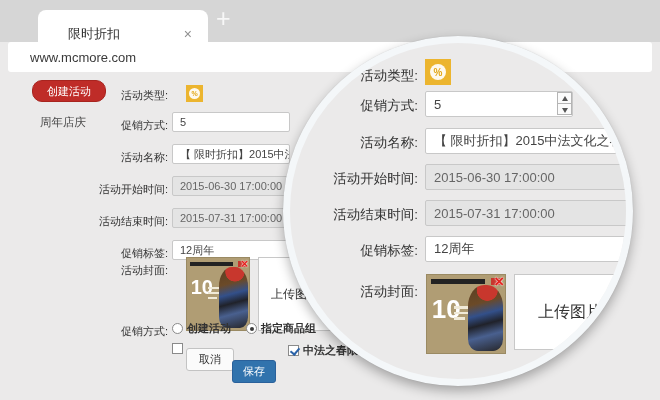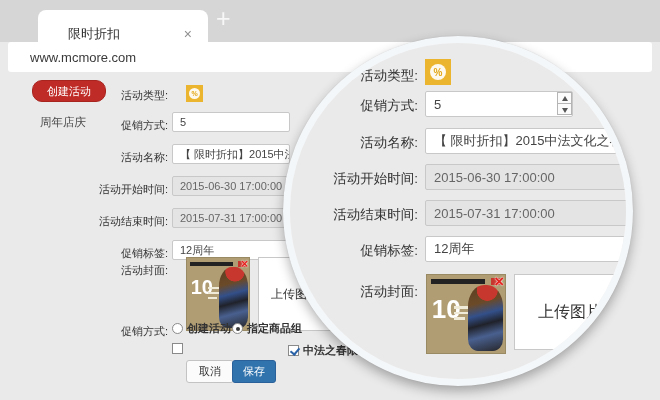--- a/index.html
+++ b/index.html
@@ -60,21 +60,21 @@
   .opt { position:absolute; display:flex; align-items:center; font-size:11px; font-weight:bold; color:#333; white-space:nowrap; }
   .radio { width:11px; height:11px; border:1px solid #8a8a8a; border-radius:50%; background:#fff;
            margin-right:4px; position:relative; flex:none; }
   .radio.sel::after { content:""; position:absolute; left:2.5px; top:2.5px; width:4px; height:4px;
                       background:#3a3a3a; border-radius:50%; }
   .cb { width:11px; height:11px; border:1px solid #8a8a8a; background:#fff; margin-right:4px;
         position:relative; flex:none; }
   .cb.checked::after { content:""; position:absolute; left:2.5px; top:0; width:4px; height:7px;
                        border-right:2px solid #2a62a8; border-bottom:2px solid #2a62a8; transform:rotate(40deg); }
 
-  .btn-cancel { position:absolute; left:186px; top:360px; width:48px; height:23px; background:#fbfbfb;
+  .btn-cancel { position:absolute; left:186px; top:348px; width:48px; height:23px; background:#fbfbfb;
                 border:1px solid #c3c3c3; border-radius:3px; color:#333; font-size:11px; cursor:pointer; font-family:inherit; }
   .btn-save   { position:absolute; left:232px; top:360px; width:44px; height:23px; background:#3173ad;
                 border:1px solid #2a619b; border-radius:3px; color:#fff; font-size:11px; cursor:pointer; font-family:inherit; }
 
   
   .magnifier { position:absolute; left:283px; top:36px; width:350px; height:350px; border:7px solid #f4f7f9;
                border-radius:50%; background:#ebeaea; overflow:hidden;
                box-shadow:0 5px 12px rgba(0,0,0,.30), 0 0 1px rgba(0,0,0,.15); }
   .fm .flabel { width:143px; left:-15px; font-size:13.5px; }
   .fm .finput { left:135px; width:215px; height:26px; font-size:13px; padding-left:8px; }
@@ -137,21 +137,21 @@
       <div class="p-face"></div>
       <span class="p-del">×</span>
     </div>
     <div class="upload" style="left:258px; top:257px; width:74px; height:74px; font-size:12px;">上传图片</div>
 
     <span class="flabel" style="top:324px;">促销方式:</span>
     <div class="opt" style="left:172px; top:321px;">
       <span class="radio"></span>
       <span>创建活动</span>
     </div>
-    <div class="opt" style="left:232px; top:321px;">
+    <div class="opt" style="left:246px; top:321px;">
       <span class="radio sel"></span>
       <span>指定商品组</span>
     </div>
     <div class="opt" style="left:172px; top:343px;">
       <span class="cb"></span>
     </div>
     <div class="opt" style="left:288px; top:343px;">
       <span class="cb checked"></span>
       <span>中法之春限时折扣</span>
     </div>

